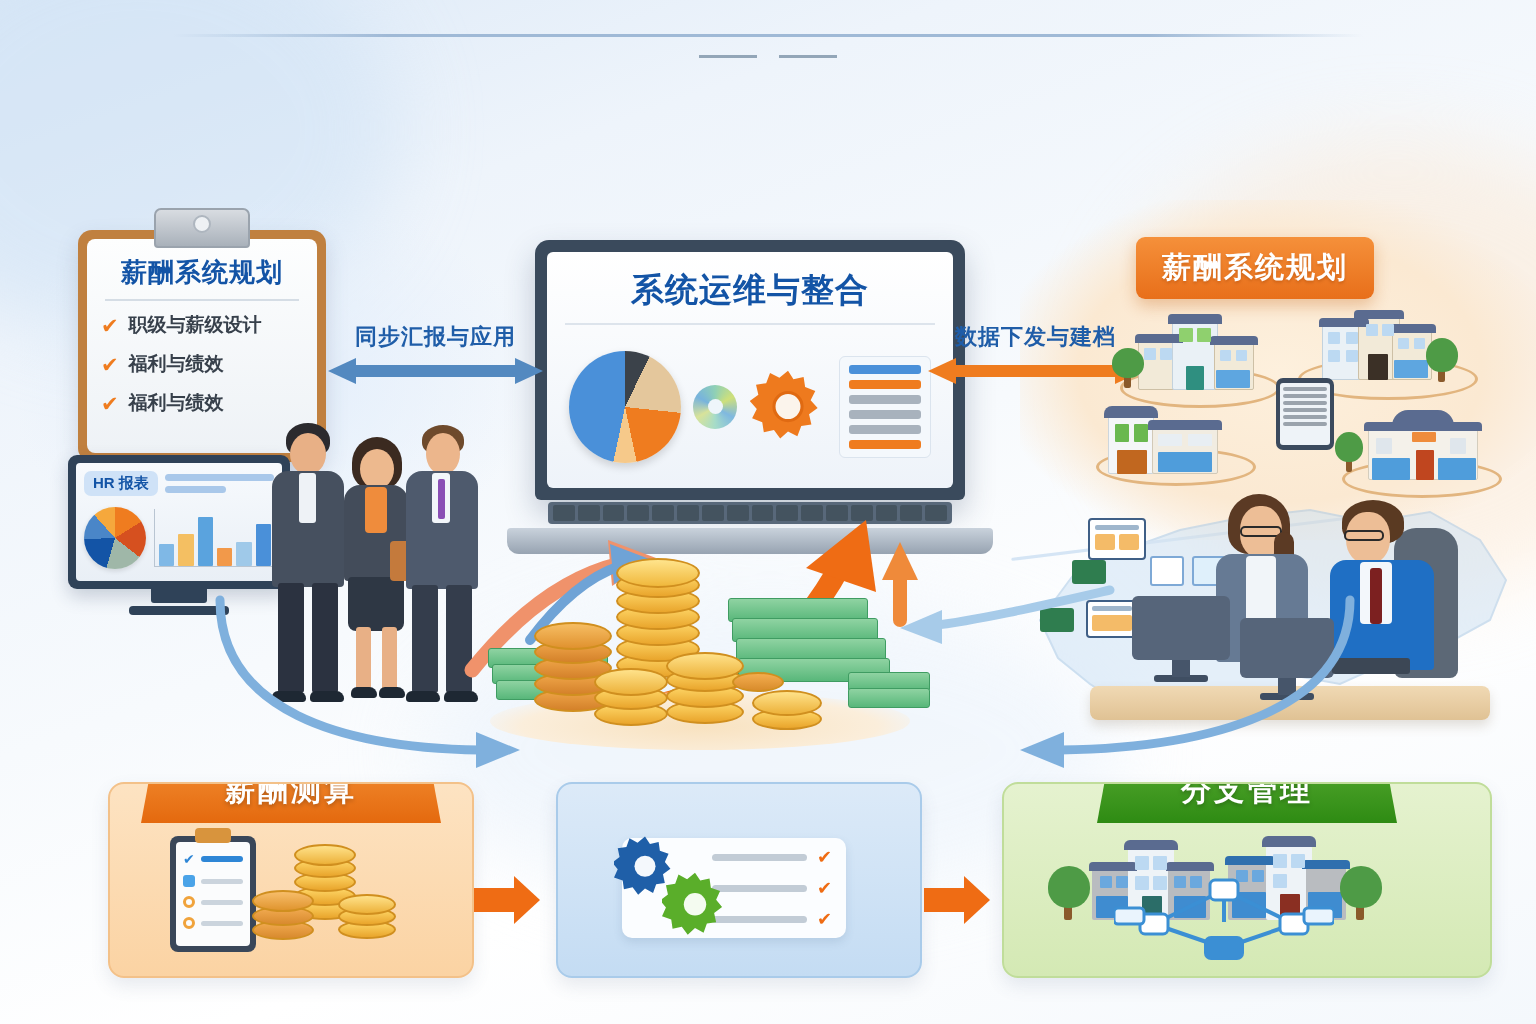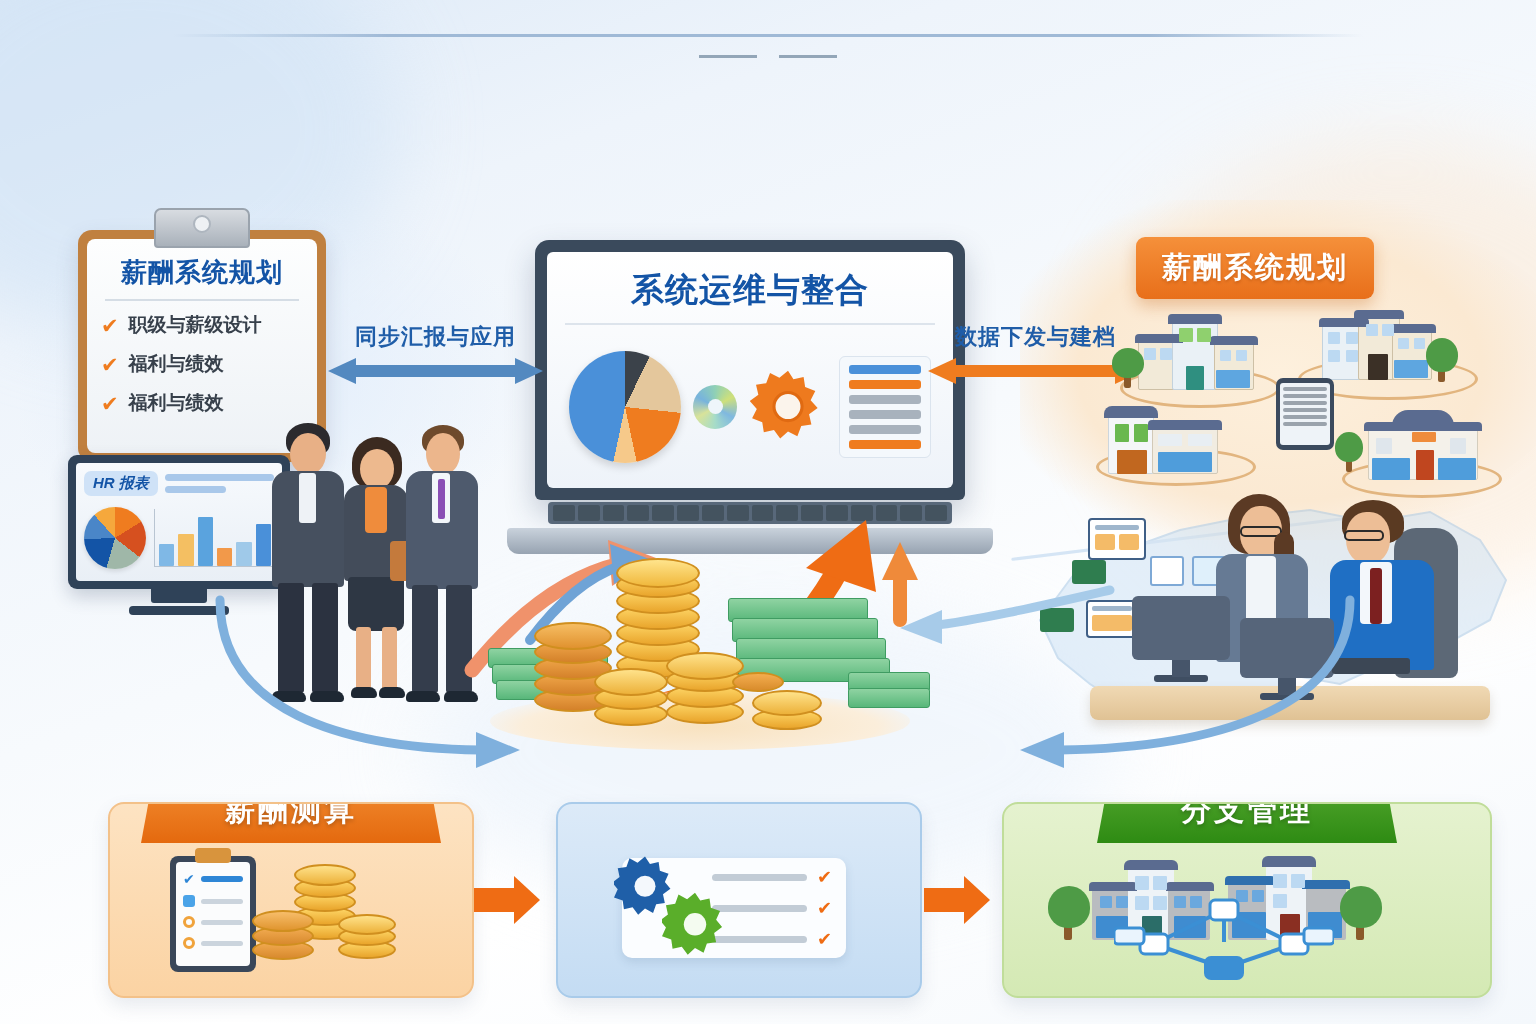--- a/index.html
+++ b/index.html
@@ -71,21 +71,21 @@
     white-space: nowrap; overflow: hidden;
   }
   .clip-divider { height: 2px; background: #d5dde5; margin: 9px 4px 11px; }
   .clip-item { display: flex; align-items: center; gap: 10px; margin-bottom: 13px; }
   .check {
     color: #ef7c1f; font-size: 21px; font-weight: 900; line-height: 1; flex: 0 0 auto;
   }
   .clip-text { font-size: 19px; font-weight: 700; color: #37404b; white-space: nowrap; }
 
   
-  .monitor { left: 68px; top: 455px; width: 222px; height: 160px; font-style: italic; }
+  .monitor { left: 68px; top: 455px; width: 222px; height: 160px; }
   .mon-frame {
     width: 100%; height: 134px; background: #2f4258; border-radius: 9px; padding: 8px;
     box-shadow: 0 8px 18px rgba(40,60,90,.22);
   }
   .mon-screen {
     width: 100%; height: 100%; background: linear-gradient(180deg,#f7fafd,#e9eff6);
     border-radius: 4px; padding: 8px; display: flex; flex-direction: column; gap: 6px;
   }
   .mon-topbar { display: flex; gap: 7px; align-items: center; }
   .hr-pill {
@@ -233,21 +233,21 @@
   }
   .sand {
     position: absolute; left: 20px; bottom: 0; width: 420px; height: 58px;
     background: radial-gradient(ellipse at 50% 60%, #f8e2c0 0%, #fbeedb 60%, rgba(251,238,219,0) 80%);
     border-radius: 50%;
   }
 
   
   .panel {
     position: absolute; top: 782px; width: 366px; height: 196px; border-radius: 16px;
-    box-shadow: 0 8px 18px rgba(70,90,120,.12); overflow: hidden; margin-top: 20px;
+    box-shadow: 0 8px 18px rgba(70,90,120,.12); overflow: hidden;
   }
   .panel-1 { left: 108px; background: linear-gradient(180deg,#fde3c2,#fbd3a3); border: 2px solid #f3c189; }
   .panel-2 { left: 556px; background: linear-gradient(180deg,#dceaf8,#c4dcf3); border: 2px solid #a9cbea; }
   .panel-3 { left: 1002px; width: 490px; background: linear-gradient(180deg,#e5f2cf,#d4e9b4); border: 2px solid #c0dd9a; }
 
   .panel-hdr {
     position: absolute; left: 50%; transform: translateX(-50%); top: -26px;
     padding: 12px 30px; min-width: 300px; text-align: center;
     clip-path: polygon(4% 0, 96% 0, 100% 100%, 0% 100%);
     box-shadow: 0 6px 12px rgba(60,70,90,.2);

